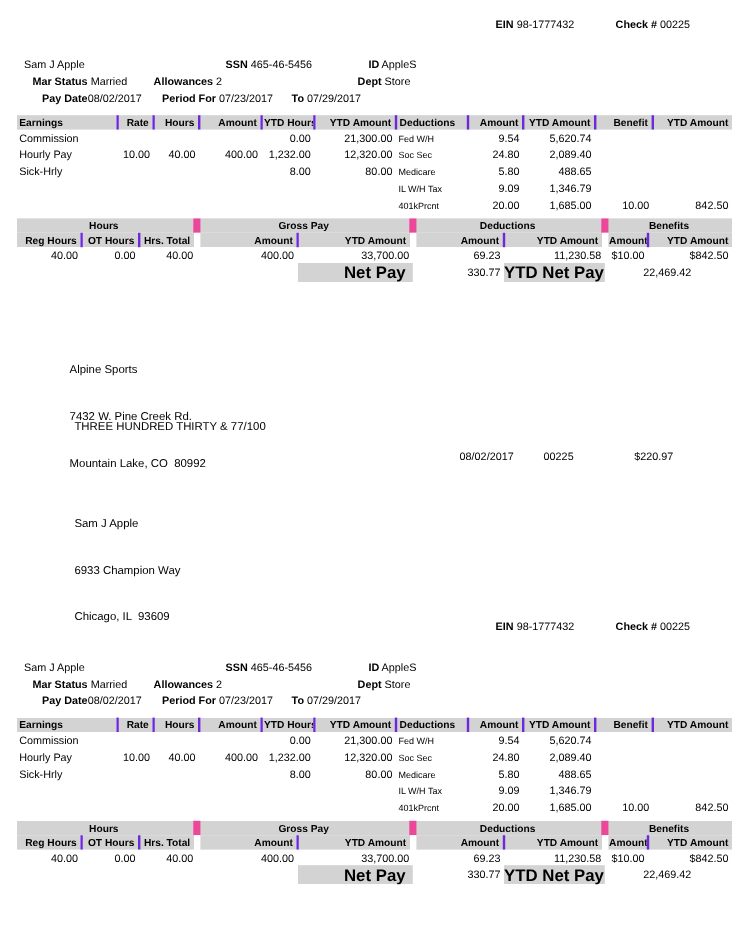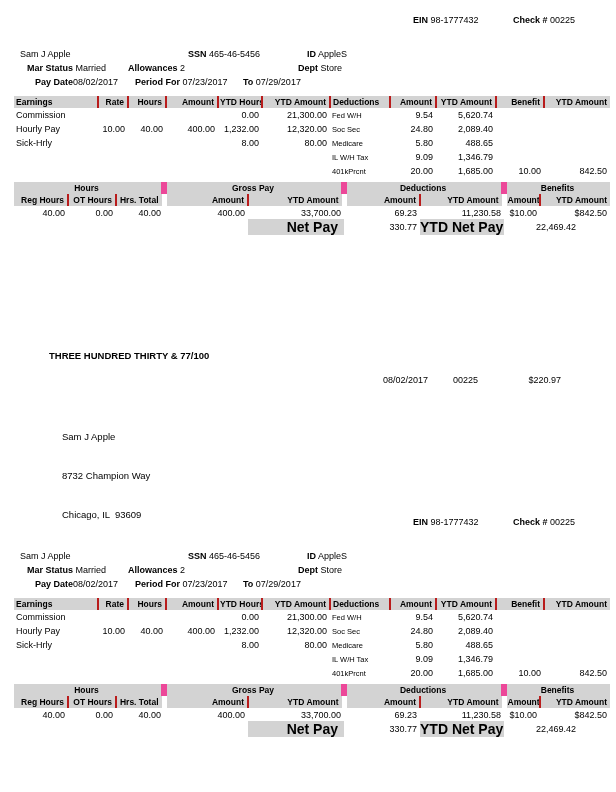--- a/index.html
+++ b/index.html
@@ -16,39 +16,39 @@
   .lbl { font-weight:bold; }
 
   .emp-rows { margin-top:22px; }
   .emp-row { position:relative; height:14px; font-size:9px; }
 
   table { border-collapse:collapse; table-layout:fixed; width:596px; margin-left:14px; }
   table.earnings { margin-top:5px; font-size:9px; }
   table.summary  { margin-top:4px;  font-size:9px; }
 
   th { background:#d3d3d3; font-weight:bold; font-size:8.5px; text-align:right;
-       height:11px; padding:1px 3px 1px 1px; border-left:2px solid #b91c1c; white-space:nowrap; overflow:hidden; }
+       height:11px; padding:1px 3px 1px 1px; border-left:2px solid #6d28d9; white-space:nowrap; overflow:hidden; }
   th:first-child { border-left:none; }
   th.al { text-align:left; padding-left:2px; }
   th.gb { border-left:5px solid #fff; }
   th.grp { text-align:center; border-left:6px solid #ec4899; }
   th.grp:first-child { border-left:none; }
 
   td { height:14px; text-align:right; padding:0 3px 0 0; font-size:9px;
        white-space:nowrap; overflow:hidden; vertical-align:middle; }
   td.name { text-align:left; padding:0 0 0 2px; }
   td.ded  { text-align:left; padding:0 0 0 2px; font-size:7.5px;margin-left:24px; }
 
   tr.vals td { height:13px; }
   tr.netpay td { height:14px; }
   td.np-box { background:#d3d3d3; font-weight:bold; font-size:14px; text-align:right; padding-right:6px; }
   td.np-ytd { text-align:right; padding-right:34px; }
 
   .check-company { position:absolute; left:58px; top:276px; font-size:9.5px; line-height:13px; white-space:pre; }
-  .check-words   { position:absolute; left:49px; top:350px; font-size:9.5px; white-space:pre;font-weight:bold; }
+  .check-words   { position:absolute; left:62px; top:350px; font-size:9.5px; white-space:pre; }
   .check-date-row{ position:absolute; left:0; top:375px; height:12px; font-size:9px; }
   .cd-date { position:absolute; left:383px; }
   .cd-num  { position:absolute; left:453px; }
   .cd-amt  { position:absolute; left:505px; width:56px; text-align:right; }
   .check-payee   { position:absolute; left:62px; top:404px; font-size:9.5px; line-height:13px; white-space:pre; }
 </style>
 </head>
 <body>
 
 <div class="page">
@@ -218,32 +218,37 @@
       <td colspan="4"></td>
       <td class="np-box">Net Pay</td>
       <td>330.77</td>
       <td class="np-box">YTD Net Pay</td>
       <td colspan="2" class="np-ytd">22,469.42</td>
     </tr>
   </tbody>
       </table>
 </div>
 
+  <div class="check-company">
+    <div>Alpine Sports</div>
+    <div>7432 W. Pine Creek Rd.</div>
+    <div>Mountain Lake, CO  80992</div>
+  </div>
 
   <div class="check-words">THREE HUNDRED THIRTY &amp; 77/100</div>
 
   <div class="check-date-row">
     <span class="cd-date">08/02/2017</span>
     <span class="cd-num">00225</span>
     <span class="cd-amt">$220.97</span>
   </div>
 
   <div class="check-payee">
     <div>Sam J Apple</div>
-    <div>8732 Champion Way</div>
+    <div>6933 Champion Way</div>
     <div>Chicago, IL  93609</div>
   </div>
 
   <div class="stub" id="stub-bottom">
   <div class="ein-row">
     <span class="f" style="left:413px"><b class="lbl">EIN</b> <span>98-1777432</span></span>
     <span class="f" style="left:513px"><b class="lbl">Check #</b> <span>00225</span></span>
   </div>
 
   <div class="emp-rows">

